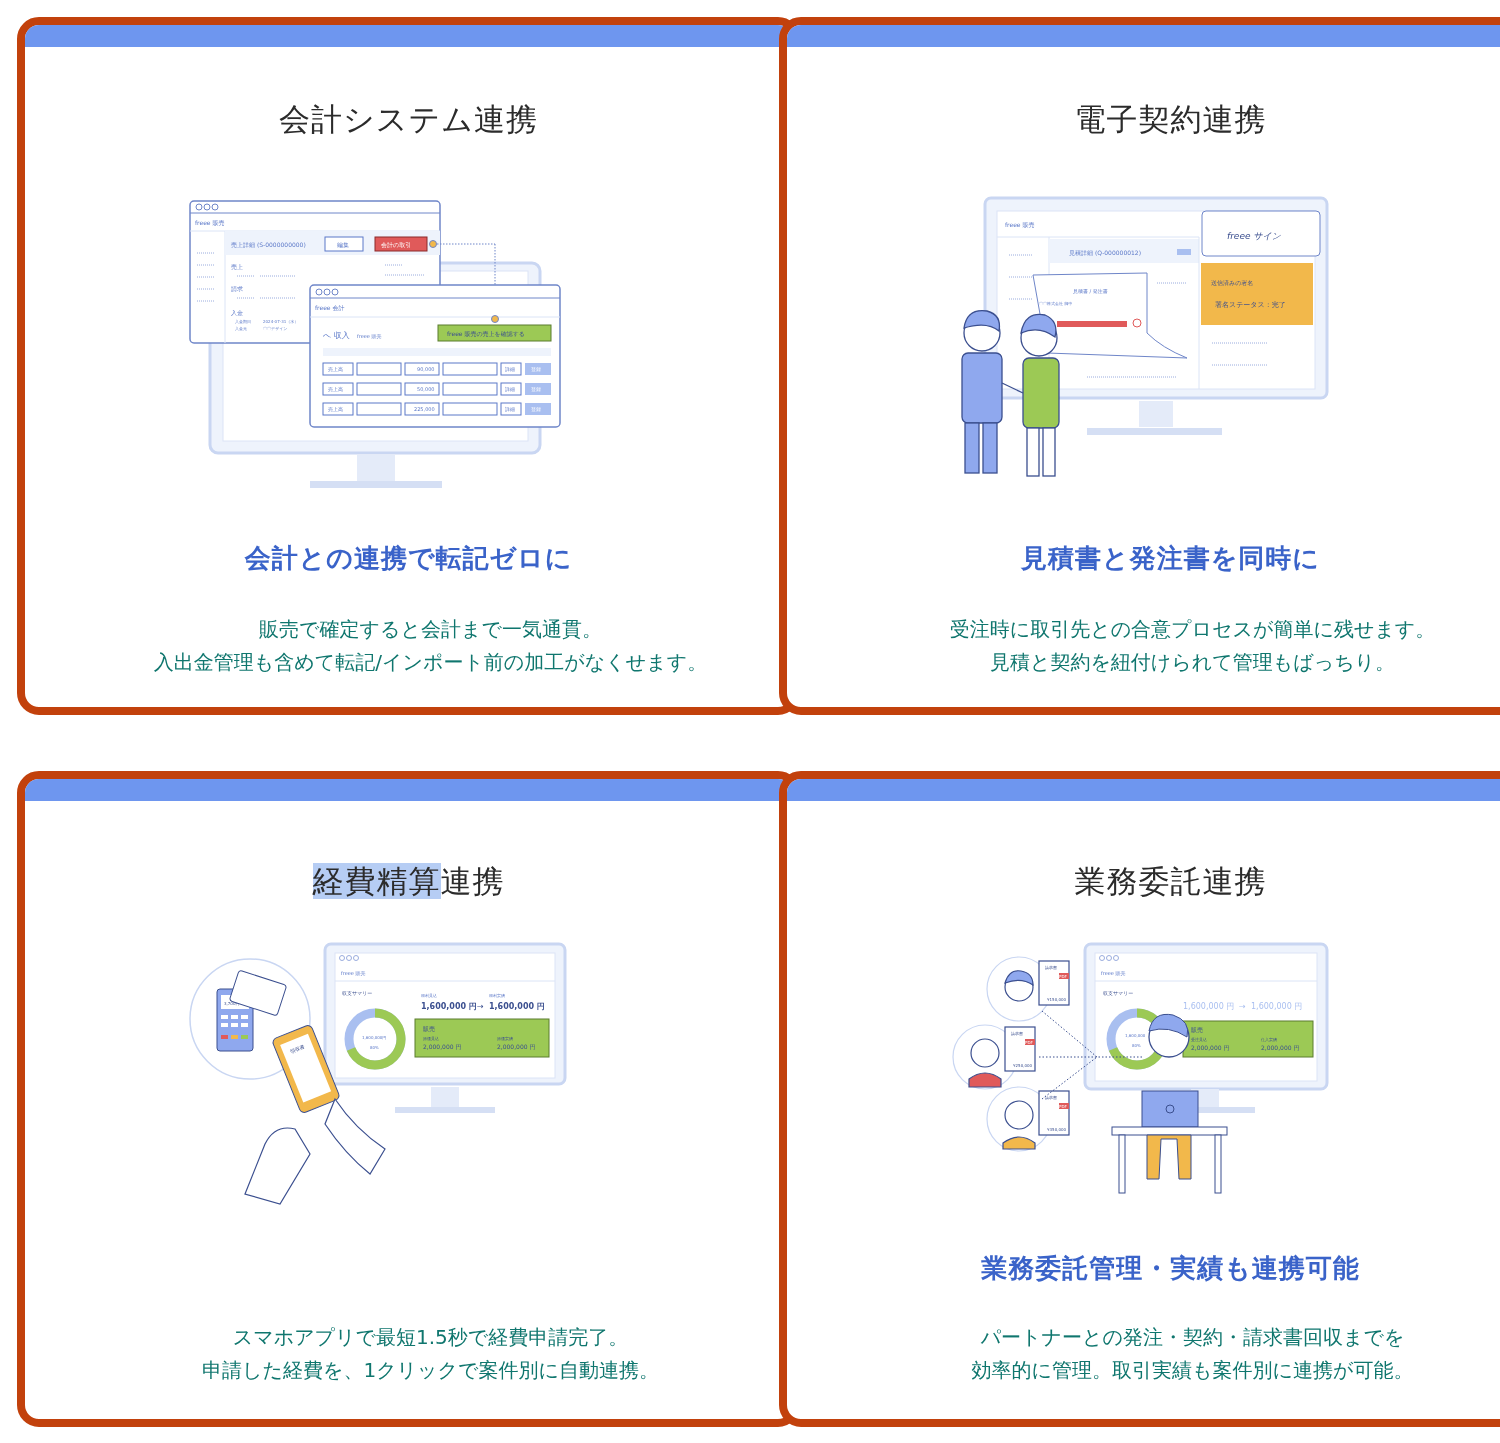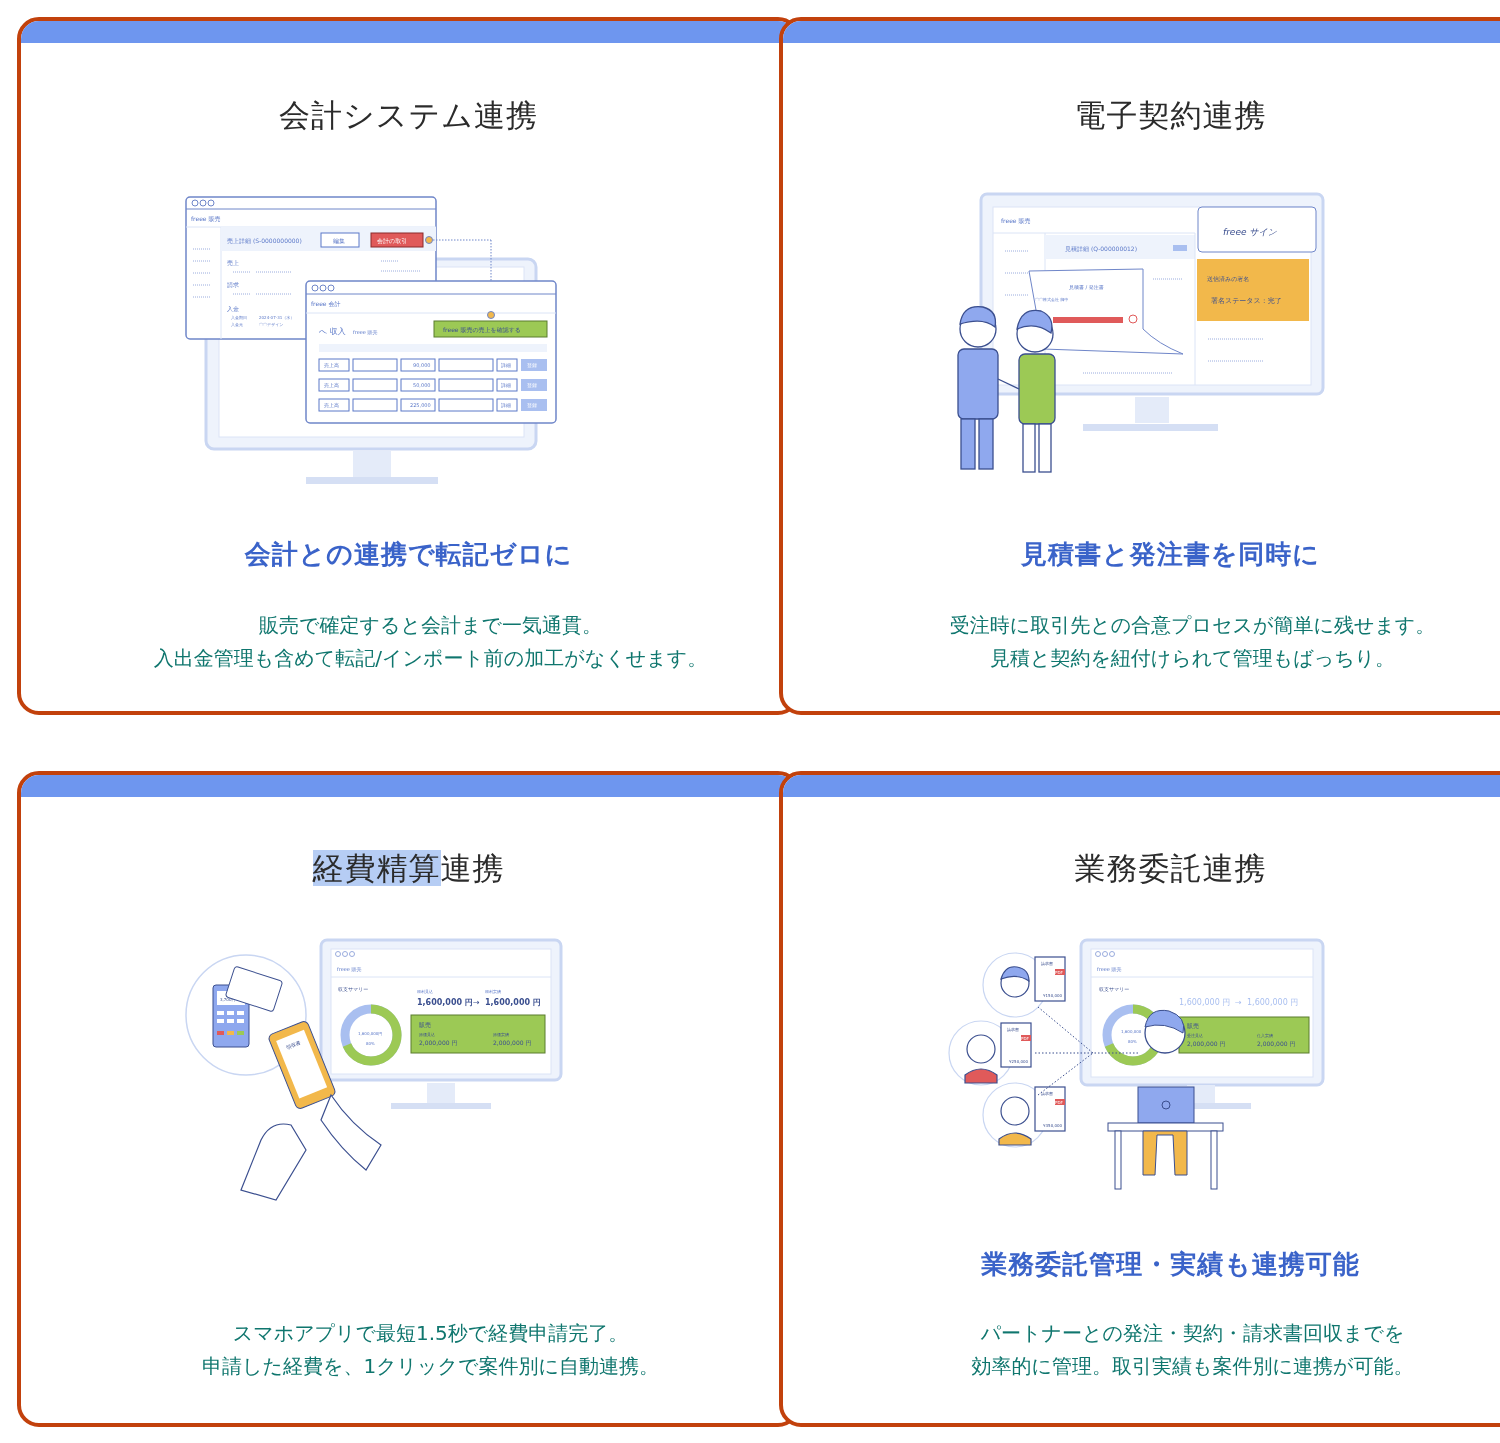--- a/index.html
+++ b/index.html
@@ -3,21 +3,21 @@
 <meta charset="utf-8">
 <style>
   * { box-sizing: border-box; margin: 0; padding: 0; }
   html, body { width: 1500px; height: 1443px; background: #ffffff; overflow: hidden; }
   body { font-family: "DejaVu Sans", "Liberation Sans", sans-serif; color: #333; position: relative; }
 
   .card {
     position: absolute;
     width: 783px;
     height: 698px;
-    border: 4px solid #c2410c;
+    border: 8px solid #c2410c;
     border-radius: 22px;
     background: #fff;
     overflow: hidden;
   }
   .card .topbar {
     position: absolute; left: 0; top: 0; right: 0; height: 22px;
     background: #6e96ef;
   }
   .card .title {
     position: absolute; left: 0; right: 0; top: 74px;
@@ -34,21 +34,21 @@
   .card .desc {
     position: absolute; left: 0; right: 0; top: 588px;
     text-align: center; font-size: 20px; color: #0f766e; line-height: 33px; padding-left: 44px;
   }
   .card .desc span { display: block; }
 
   #card-1 { left: 17px; top: 17px; }
   #card-2 { left: 779px; top: 17px; }
   #card-3 { left: 17px; top: 771px; height: 656px; }
   #card-4 { left: 779px; top: 771px; height: 656px; }
-  #card-3 .title, #card-4 .title { top: 73px; }
+  #card-3 .title, #card-4 .title { top: 82px; }
   #card-3 .illus, #card-4 .illus { top: 160px; height: 270px; text-align: center; }
   #card-3 .subtitle, #card-4 .subtitle { top: 472px; }
   #card-3 .desc, #card-4 .desc { top: 542px; }
 </style>
 </head>
 <body>
 
 <div class="card" id="card-1">
   <div class="topbar"></div>
   <div class="title">会計システム連携</div>

